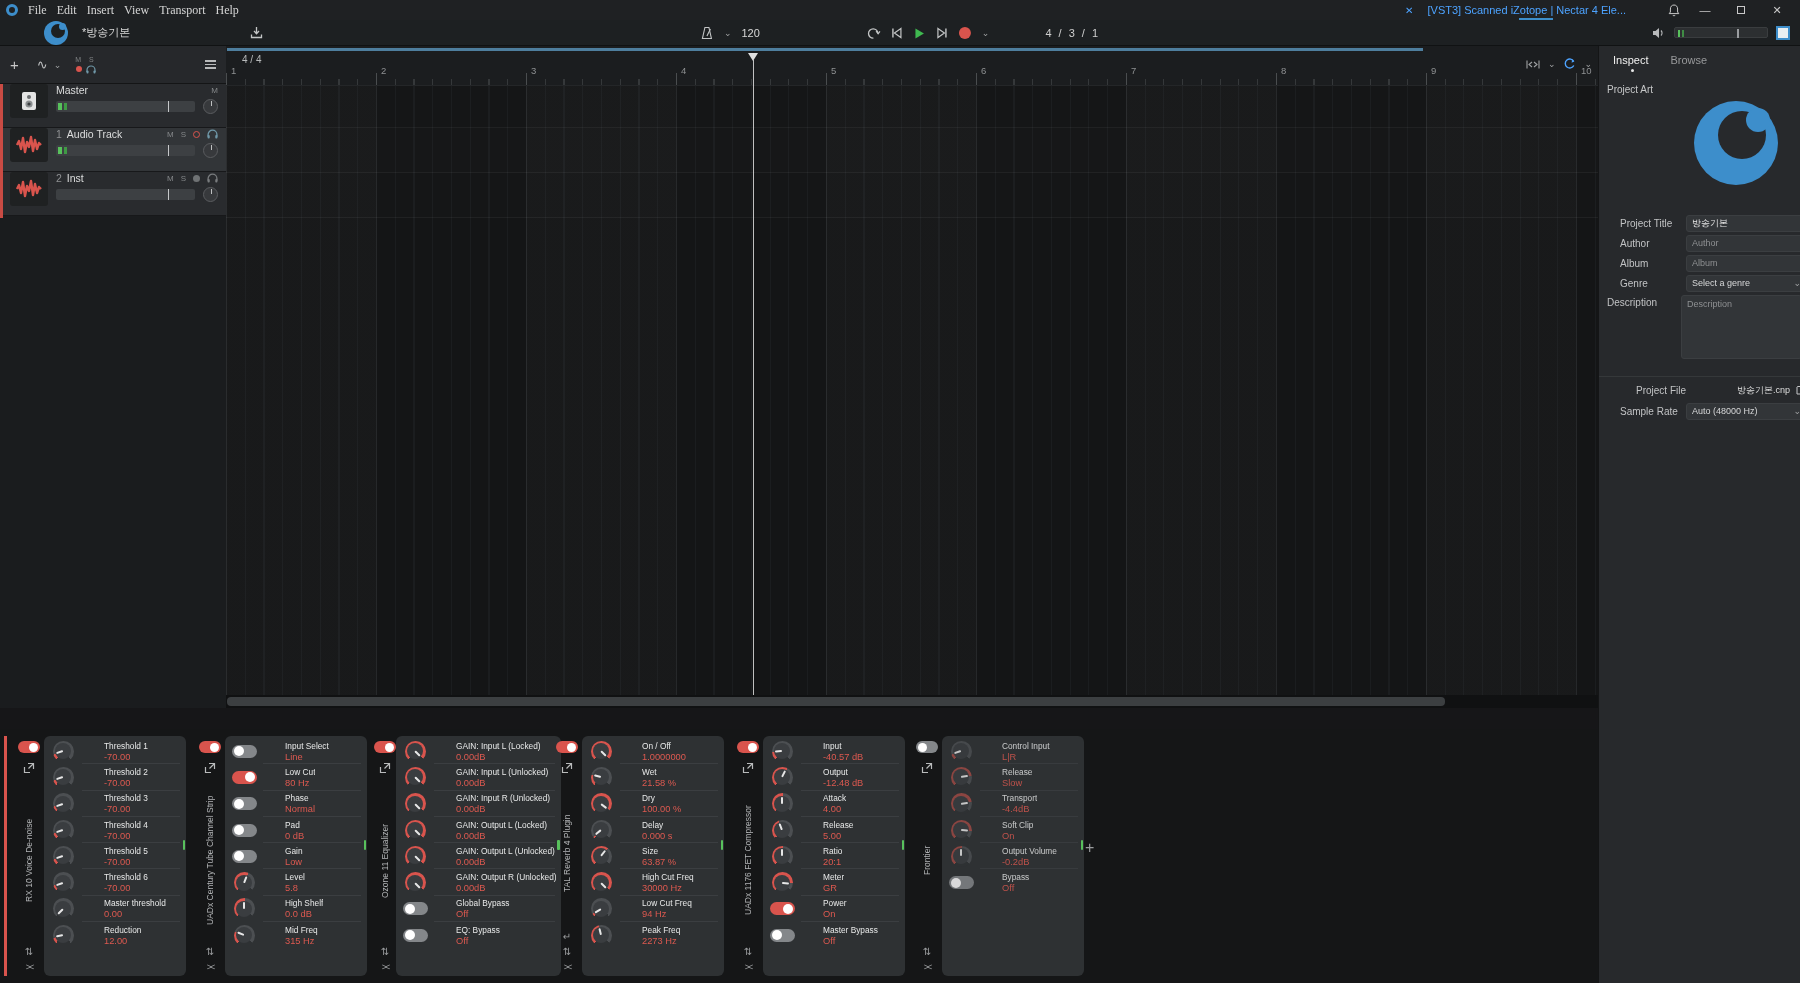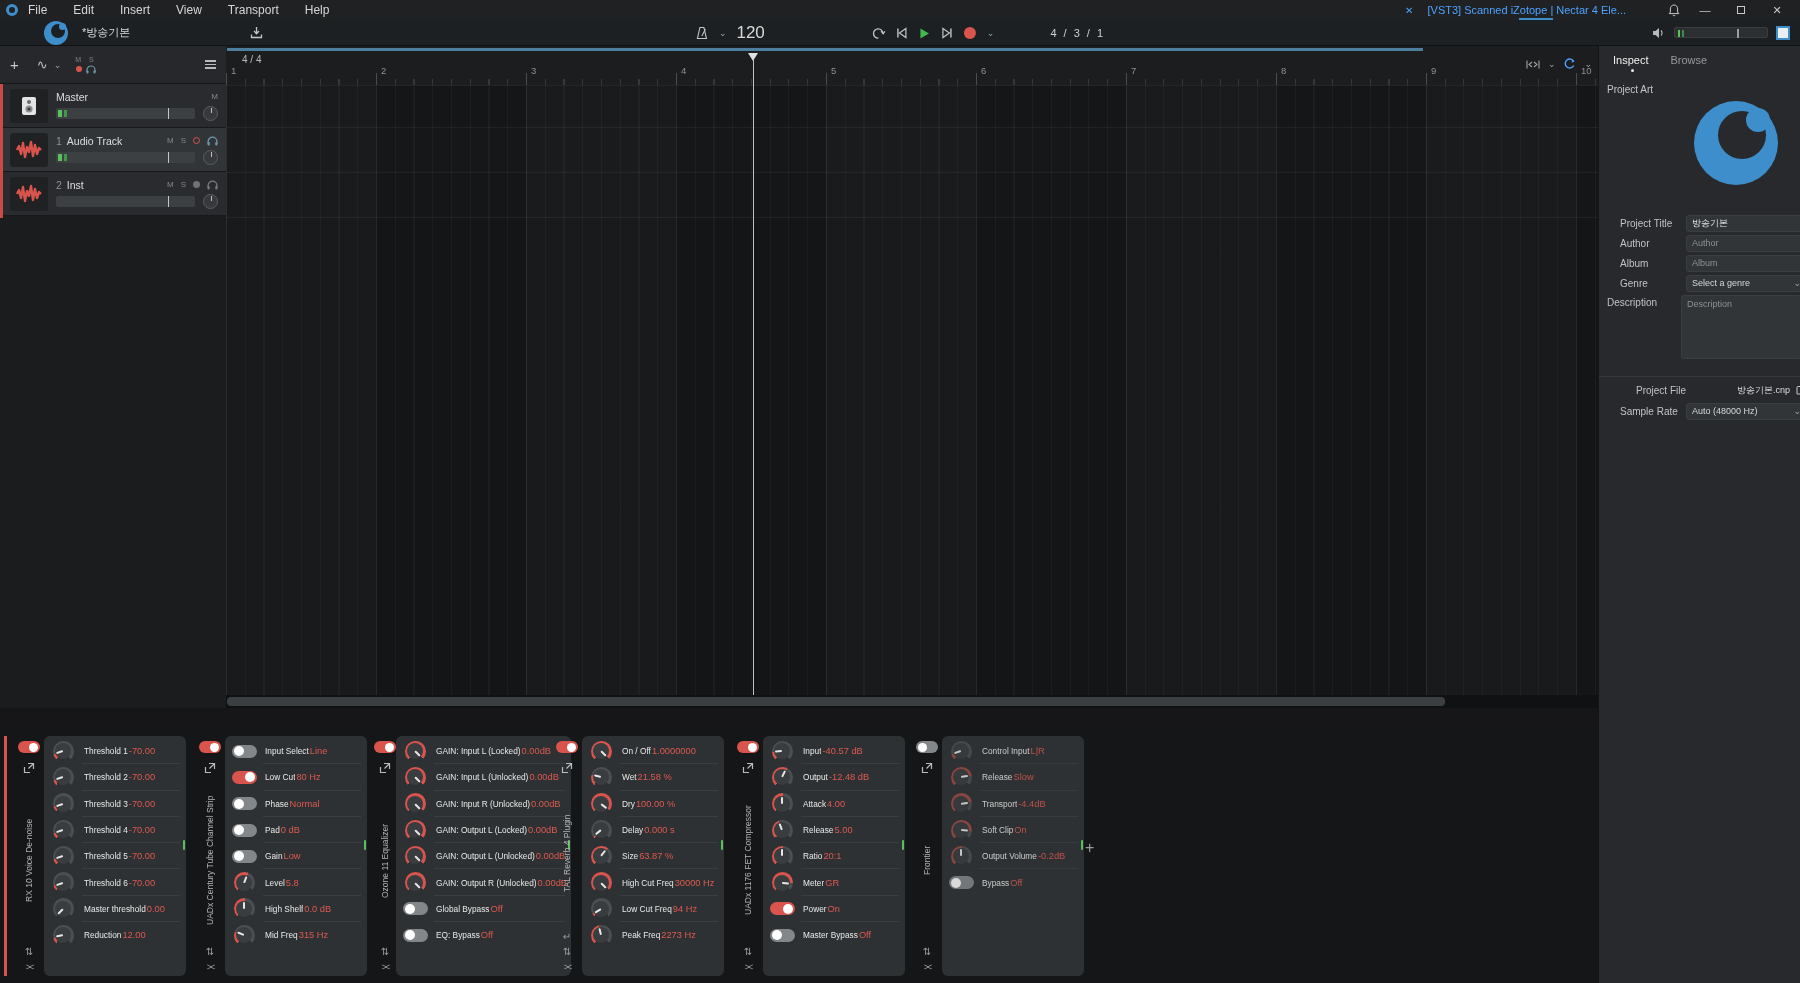--- a/index.html
+++ b/index.html
@@ -4,21 +4,21 @@
 <style>
   * { margin:0; padding:0; box-sizing:border-box; }
   html,body { width:1800px; height:983px; background:#111; overflow:hidden;
     font-family:"Liberation Sans", sans-serif; -webkit-font-smoothing:antialiased; }
   #app { position:relative; width:1800px; height:983px; background:#161618; color:#d8d8d8; }
 
   
   #titlebar { position:absolute; left:0; top:0; width:1800px; height:20px; background:#1f2123;
     display:flex; align-items:center; font-size:12px; color:#d6d6d6; }
   #titlebar .logo-ring { width:12px; height:12px; border-radius:50%; border:3px solid #3d8ecb; margin:0 10px 0 6px; }
-  #menus { display:flex; gap:26px; }
+  #menus { display:flex; gap:10px;font-family:Liberation Serif, serif; }
   #menus .menu { cursor:default; }
   #tb-right { margin-left:auto; display:flex; align-items:center; gap:14px; padding-right:12px; }
   .notice-x { color:#4da3ff; font-size:10px; }
   .notice { position:relative; color:#4da3ff; font-size:11px; }
   .notice::after { content:""; position:absolute; left:92px; bottom:-4px; width:34px; height:2px; background:#3d8ecb; }
   .bell { margin-left:28px; color:#c9c9c9; }
   .winbtn { color:#c9c9c9; font-size:11px; width:22px; text-align:center; }
   .winbtn.max span { display:inline-block; width:8px; height:8px; border:1px solid #c9c9c9; }
 
   
@@ -28,21 +28,21 @@
   .swirl .c1 { position:absolute; border-radius:50%; background:#1d2022; }
   .swirl .c2 { position:absolute; border-radius:50%; background:#3d8ecb; }
   #toolbar .swirl { width:24px; height:24px; margin-left:44px; }
   #toolbar .swirl .c1 { width:14px; height:14px; left:7px; top:3px; }
   #toolbar .swirl .c2 { width:7px; height:7px; right:2px; top:2px; }
   #proj-name { font-size:11px; color:#dadada; margin-left:14px; }
   .icon-btn { color:#c3c5c6; display:flex; align-items:center; justify-content:center; }
   #save-btn { margin-left:120px; }
   #transport { position:absolute; left:50%; top:0; height:26px; transform:translateX(-50%);
     display:flex; align-items:center; gap:10px; }
-  #tempo-val { font-size:17px; color:#d8d8d8; }
+  #tempo-val { font-size:11px; color:#d8d8d8; }
   .chev { font-size:9px; color:#9fa1a2; }
   .t-gap1 { width:86px; } .t-gap2 { width:36px; }
   #position-display { font-size:11px; color:#cfcfcf; letter-spacing:2px; white-space:nowrap; }
   #vol-cluster { margin-left:auto; display:flex; align-items:center; gap:8px; padding-right:10px; }
   #vol-slider { position:relative; width:94px; height:11px; background:#2c2f31; border:1px solid #3a3d3f; border-radius:2px; }
   #vol-slider .tick1 { position:absolute; left:3px; top:2px; width:2px; height:7px; background:#58c15c; }
   #vol-slider .tick2 { position:absolute; left:7px; top:2px; width:2px; height:7px; background:#3f8c44; }
   #vol-slider .thumb { position:absolute; left:62px; top:1px; width:2px; height:9px; background:#9a9da0; }
   #mon-btn { width:14px; height:14px; border:2px solid #3d8ecb; background:#e8eef2; }
 
@@ -53,21 +53,21 @@
   #tp-header .plus { font-size:15px; color:#c8c8c8; margin-right:18px; }
   #tp-header .wave { font-size:13px; color:#c0c2c3; }
   #tp-header .chev { margin:0 14px 0 6px; }
   .ms-cluster { display:flex; flex-direction:column; align-items:center; line-height:7px; margin-right:4px; }
   .ms-cluster .letters { font-size:7px; color:#7e8183; letter-spacing:3px; }
   .ms-cluster .dots { display:flex; gap:4px; align-items:center; margin-top:2px; }
   .dot-rec { width:6px; height:6px; border-radius:50%; background:#d9544d; }
   #tp-header .hamburger { margin-left:auto; display:flex; flex-direction:column; gap:2px; }
   #tp-header .hamburger i { width:11px; height:1.5px; background:#b8babb; }
   #tracks { }
-  .track-row { height:44px; display:flex; align-items:center; padding:0 8px 0 10px; background:#292b2e; border-bottom:1px solid #17181a; }
+  .track-row { height:44px; display:flex; padding:0 8px 0 10px; background:#292b2e; border-bottom:1px solid #17181a; }
   .track-row.selected { background:#323538; }
   .track-icon { width:38px; height:34px; background:#1f2122; border-radius:3px; margin-right:8px;
     display:flex; align-items:center; justify-content:center; flex-shrink:0; }
   .track-main { flex:1; display:flex; flex-direction:column; gap:3px; }
   .track-top { display:flex; align-items:center; height:12px; }
   .track-name { font-size:10.5px; color:#dcdddd; }
   .track-num { font-size:10.5px; color:#8f9193; margin-right:5px; }
   .track-badges { margin-left:auto; display:flex; align-items:center; gap:7px; }
   .bdg { font-size:8px; color:#85888a; }
   .rec-ring { width:7px; height:7px; border-radius:50%; border:1.5px solid #d9544d; }
@@ -157,21 +157,21 @@
   .prow:not(:last-child)::after { content:""; position:absolute; left:32px; right:2px; bottom:0; height:1px; background:#3b3e41; }
   .ctrl-slot { width:26px; display:flex; justify-content:center; flex-shrink:0; }
   .knob { width:21px; height:21px; border-radius:50%; position:relative; flex-shrink:0;
     background:conic-gradient(from 225deg, var(--ring,#d9544d) 0 calc(var(--pct,0)*270deg), #4c4f52 calc(var(--pct,0)*270deg) 270deg, #2e3133 270deg); }
   .knob::before { content:""; position:absolute; inset:2.5px; border-radius:50%; background:#3a3d40; }
   .knob .needle { position:absolute; left:calc(50% - 1px); bottom:50%; width:2px; height:7px; background:#e6e6e6;
     transform-origin:50% 100%; transform:rotate(calc(-135deg + var(--pct,0)*270deg)); border-radius:1px; }
   .toggle { width:25px; height:13px; border-radius:7px; background:#84878a; position:relative; flex-shrink:0; }
   .toggle::after { content:""; position:absolute; top:1.5px; left:2px; width:10px; height:10px; border-radius:50%; background:#fff; }
   .toggle.on { background:#d9544d; } .toggle.on::after { left:auto; right:2px; }
-  .ptext { display:flex; flex-direction:row; gap:1px; min-width:0; }
+  .ptext { display:flex; flex-direction:column; gap:1px; min-width:0;margin-left:20px; }
   .plabel { font-size:8.3px; color:#e8e9e9; white-space:nowrap; overflow:hidden; }
   .pvalue { font-size:9.3px; color:#dd5950; white-space:nowrap; }
   .strip.off .prow { opacity:0.82; }
   .strip.off .knob { --ring:#a04a45; }
   #add-plugin { position:absolute; left:1085px; top:110px; font-size:16px; color:#9a9c9e; }
 
   svg { display:block; }
 </style>
 </head>
 <body>

